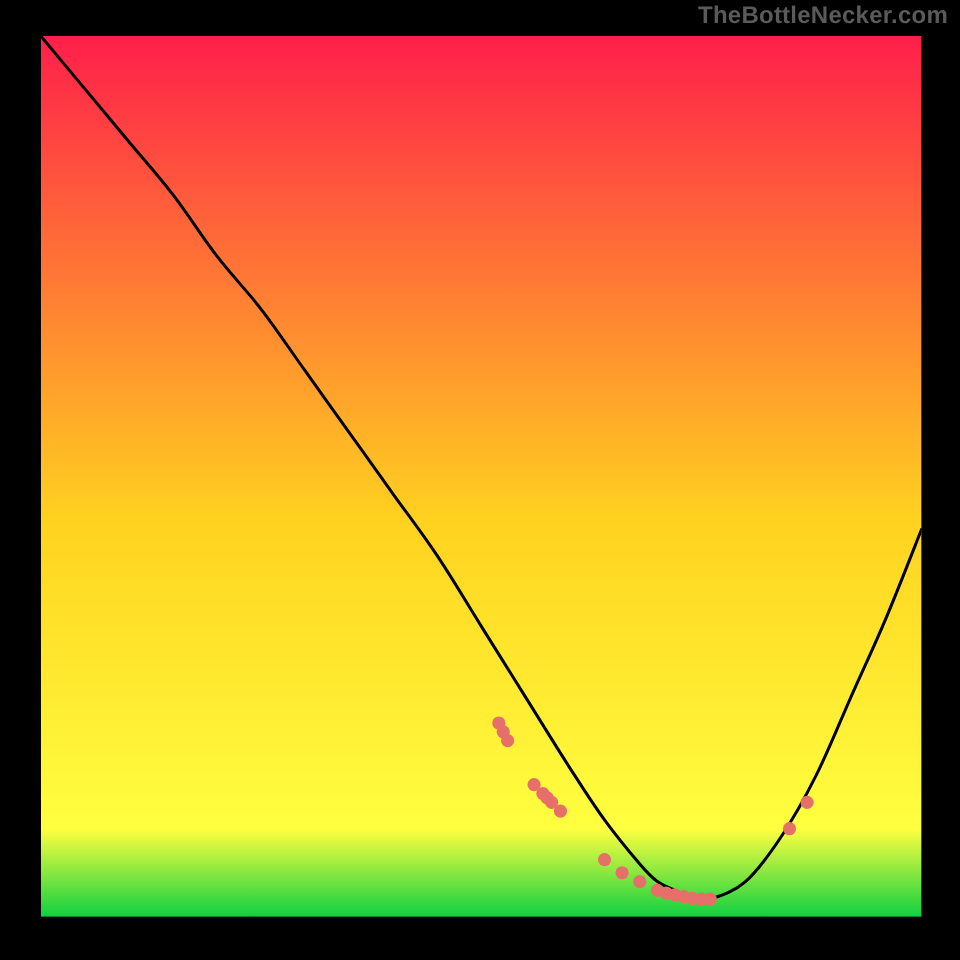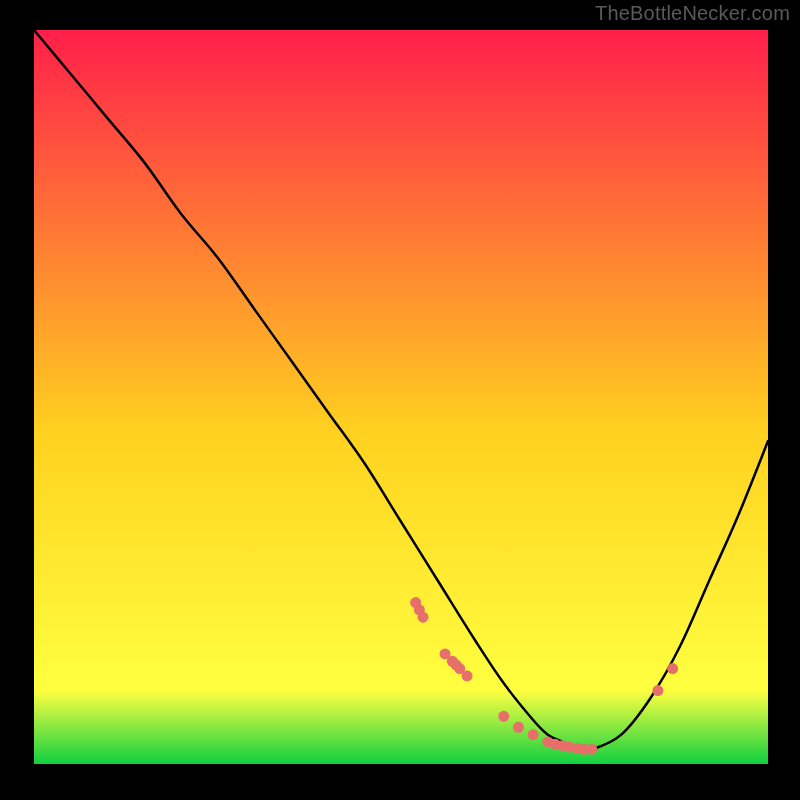--- a/index.html
+++ b/index.html
@@ -16,21 +16,21 @@
     width: 800px;
     height: 800px;
     background: #000;
   }
   .watermark {
     position: absolute;
     top: 2px;
     right: 10px;
     color: #5a5a5a;
     font-size: 20px;
-    font-weight: 400;
+    font-weight: 700;
     letter-spacing: 0.2px;
     user-select: none;
   }
   .plot-wrap {
     position: absolute;
     left: 34px;
     top: 30px;
     width: 734px;
     height: 734px;
     background: #000;

